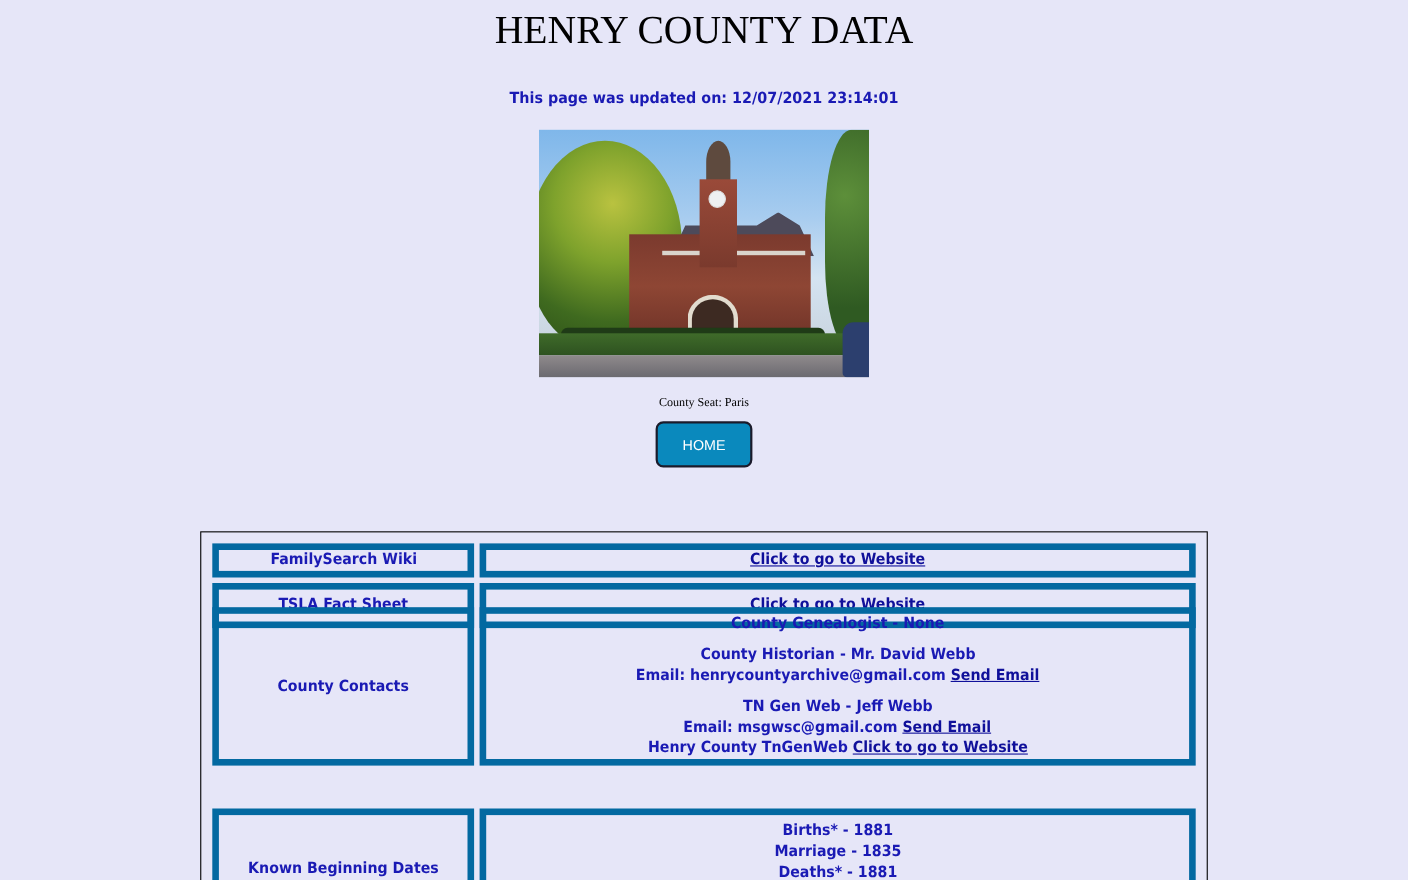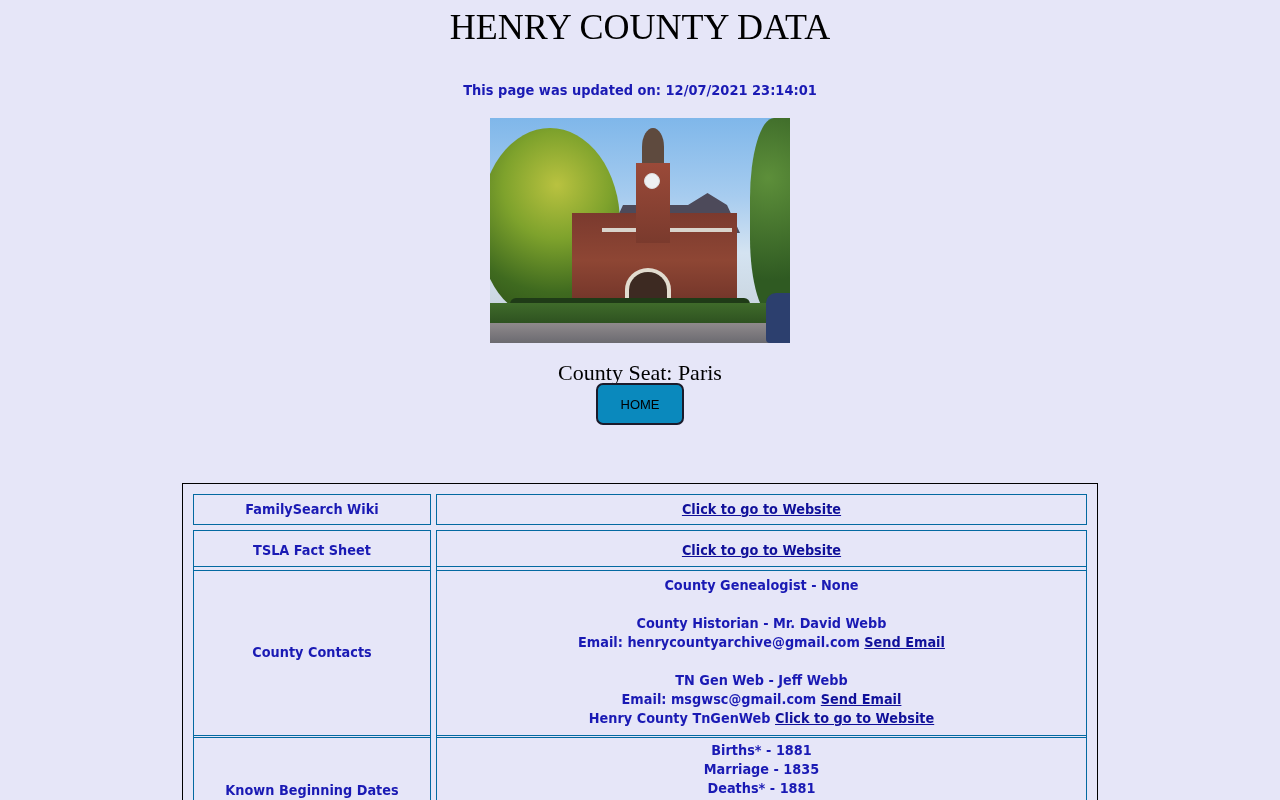--- a/index.html
+++ b/index.html
@@ -85,61 +85,61 @@
     background: linear-gradient(180deg, #8f8a8c, #6b6a70);
   }
   .photo .car {
     position: absolute; right: -6px; top: 175px; width: 30px; height: 50px;
     background: #2c3f6e; border-radius: 10px 0 0 4px;
   }
   .seat {
     position: absolute; left: 0; top: 360px; width: 1280px;
     text-align: center;
     font-family: "Liberation Serif", serif;
-    font-size: 22px; color: #000;
+    font-size: 11px; color: #000;
   }
   .home-btn {
     position: absolute; left: 596px; top: 383px; width: 88px; height: 42px;
     box-sizing: border-box;
     background: #0a89bd;
     border: 2px solid #1b1b2b;
     border-radius: 7px;
-    color: #000000;
+    color: #ffffff;
     font-family: "Liberation Sans", sans-serif;
     font-size: 13px;
     display: flex; align-items: center; justify-content: center;
     cursor: pointer;
   }
   .outer {
     position: absolute; left: 182px; top: 483px; width: 916px; height: 340px;
     box-sizing: border-box;
     border: 1px solid #000;
   }
   .cell {
     position: absolute; box-sizing: border-box;
-    border: 1px solid #0369a1;
-    display: flex; flex-direction: column; justify-content: center;
+    border: 6px solid #0369a1;
+    display: flex; flex-direction: column; align-items: center; justify-content: center;
     text-align: center;
     font-family: "DejaVu Sans", sans-serif;
     font-size: 14px; font-weight: bold;
     color: #1a1ab4;
     line-height: 19px;
   }
   .cell .line { white-space: nowrap; transform: scaleX(0.92); }
   .cell .blank { height: 19px; }
   a.link {
     color: #10109a;
     text-decoration: underline;
     cursor: pointer;
   }
   .c1 { left: 193px; width: 238px; }
   .c2 { left: 436px; width: 651px; }
   .r1 { top: 494px; height: 31px; }
   .r2 { top: 530px; height: 41px; }
-  .r3 { top: 566px; height: 172px; }
+  .r3 { top: 552px; height: 144px; }
   .r4 { top: 735px; height: 110px; justify-content: flex-start; padding-top: 5px; }
   .r4l { top: 735px; height: 110px; }
 </style>
 </head>
 <body>
 
 <h1 class="title">HENRY COUNTY DATA</h1>
 <div class="updated">This page was updated on: 12/07/2021 23:14:01</div>
 
 <div class="photo">

